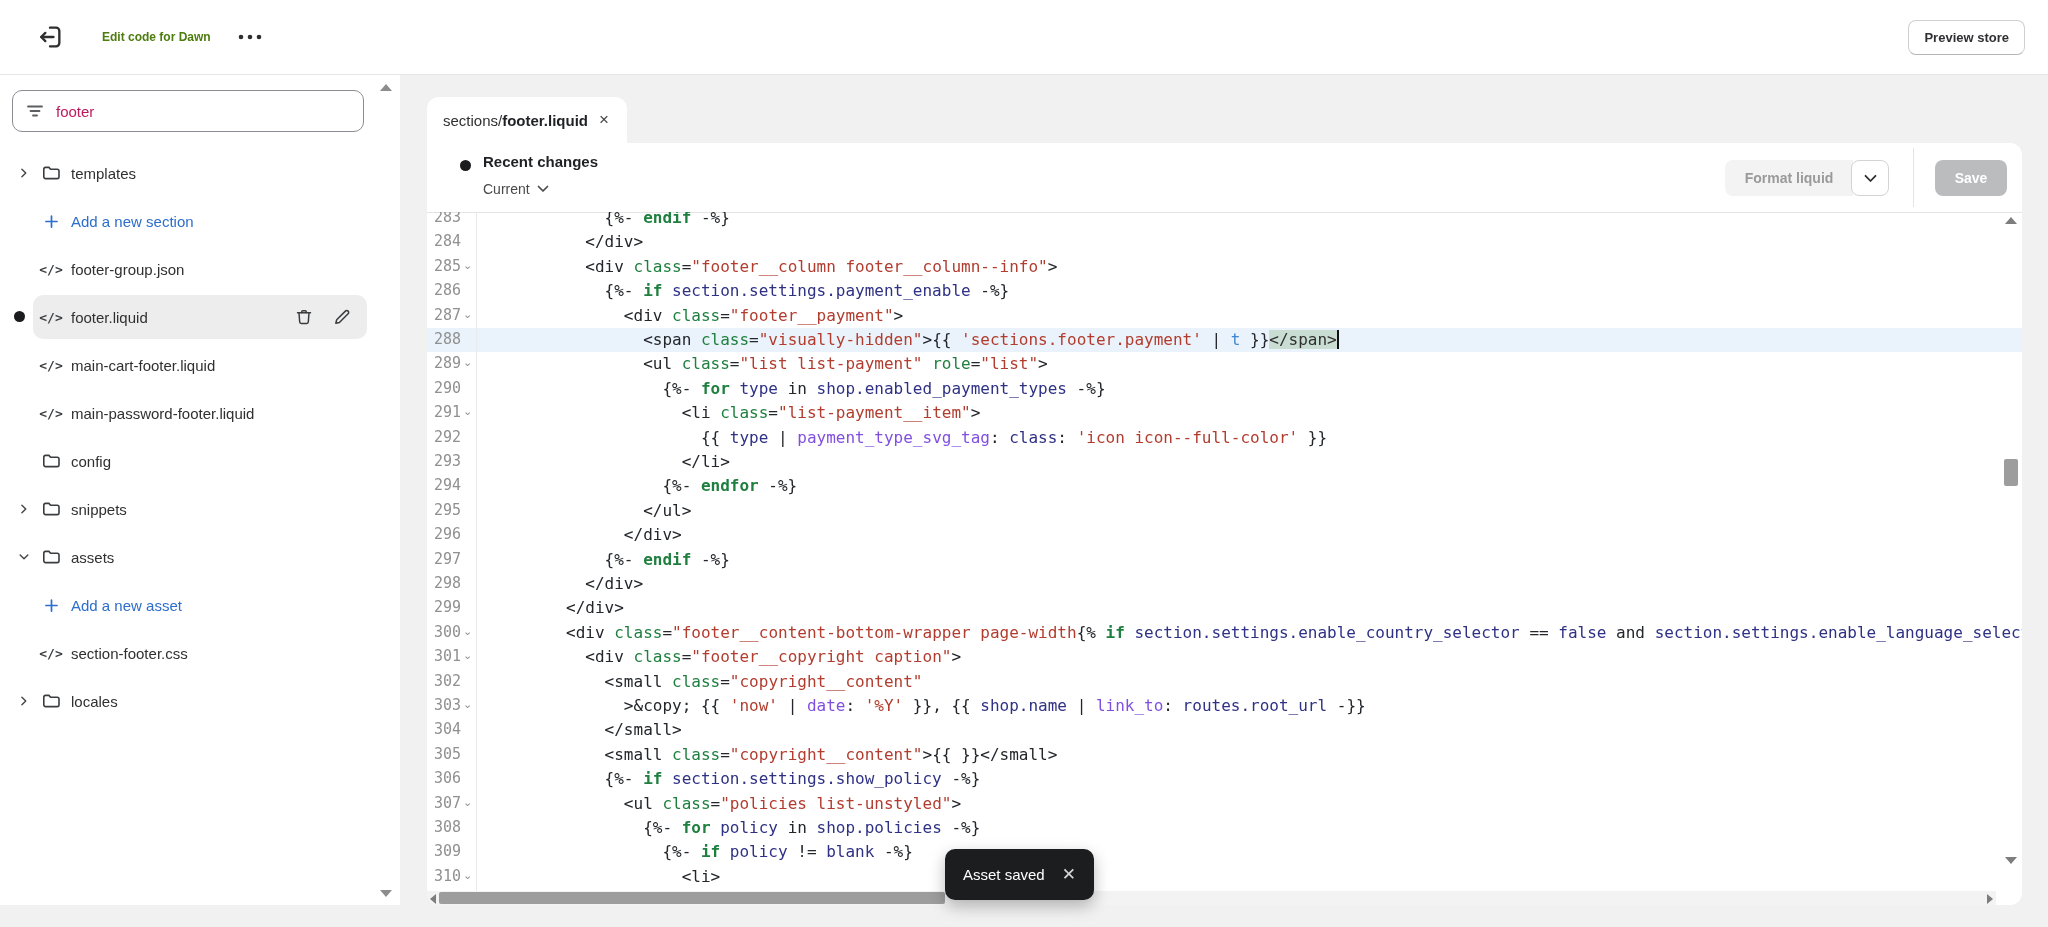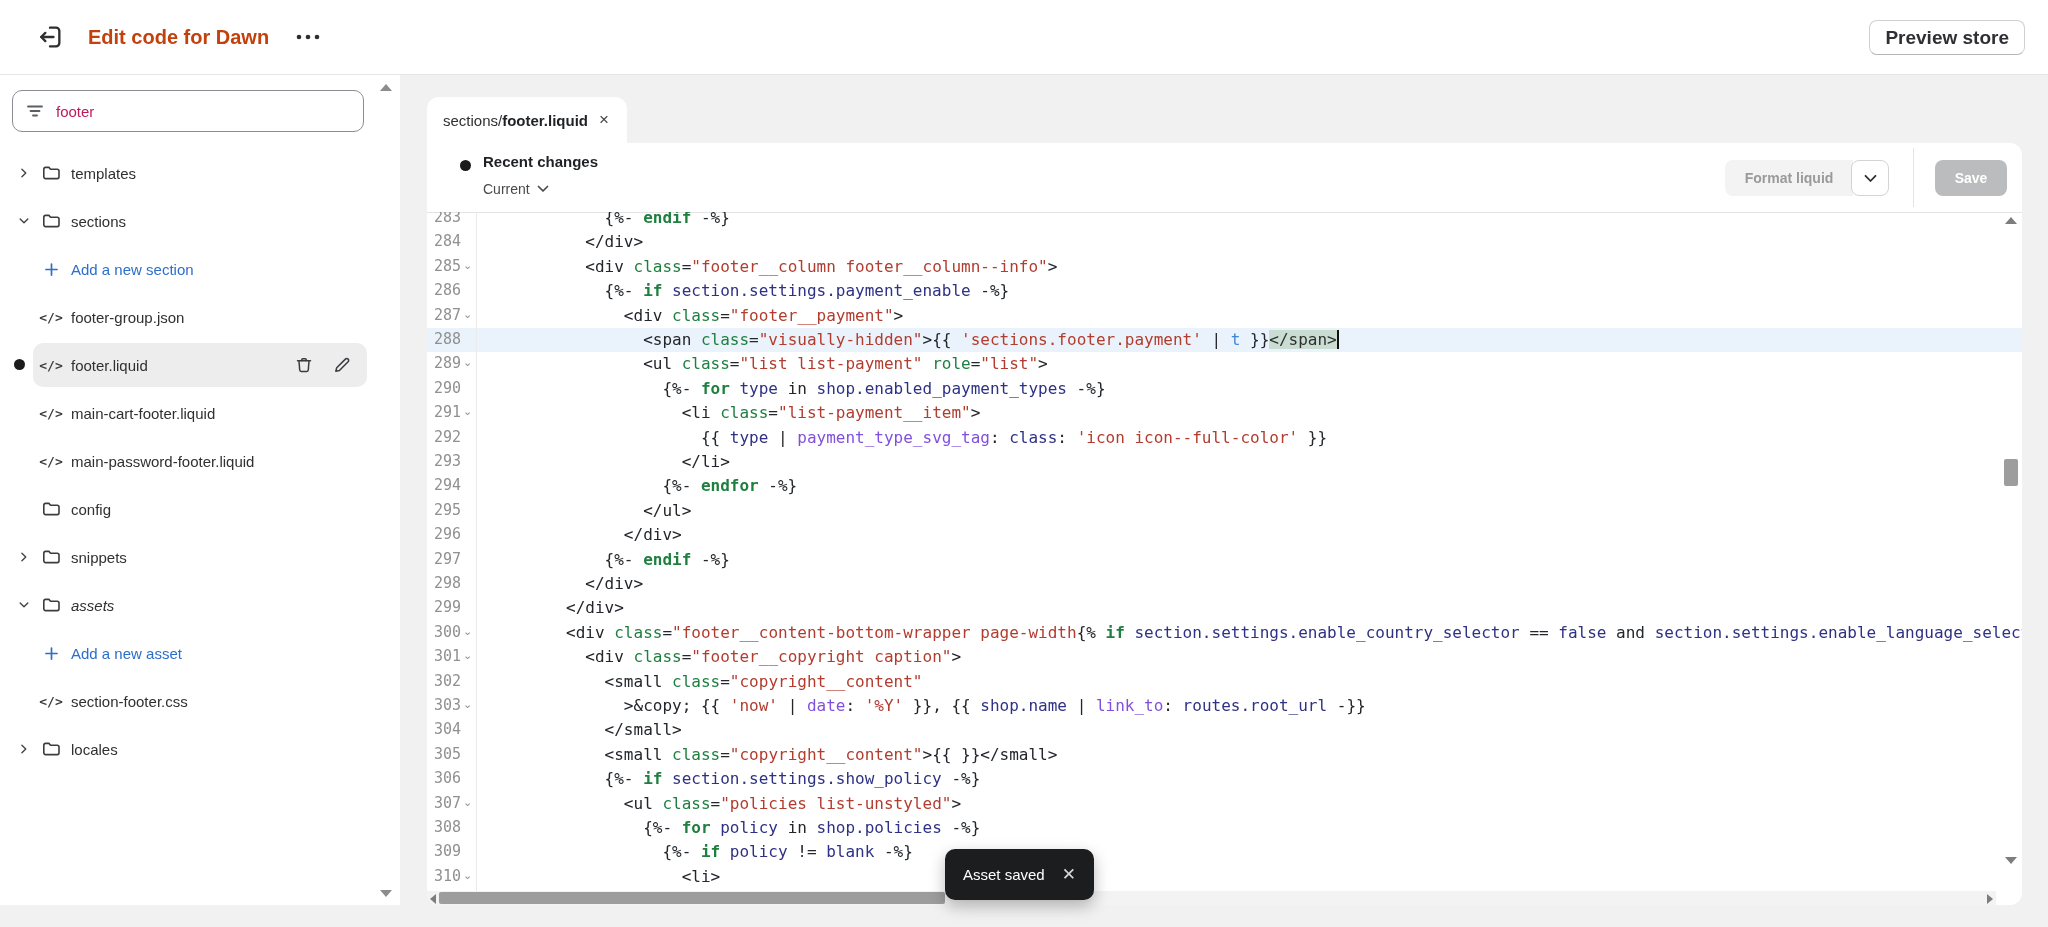--- a/index.html
+++ b/index.html
@@ -3,25 +3,25 @@
 <meta charset="utf-8">
 <style>
   html,body{margin:0;padding:0;}
   body{width:2048px;height:927px;position:relative;overflow:hidden;background:#f1f1f1;
        font-family:"Liberation Sans",sans-serif;color:#303030;}
   
   .topbar{position:absolute;left:0;top:0;width:2048px;height:74px;background:#fff;
           border-bottom:1px solid #e6e6e6;display:flex;align-items:center;z-index:10;}
   .exit-btn{margin-left:30px;width:40px;height:40px;display:flex;align-items:center;justify-content:center;
             background:none;border:none;cursor:pointer;padding:0;}
-  .page-title{margin-left:18px;font-size:20px;font-weight:600;color:#c2410c;}
+  .page-title{margin-left:32px;font-size:12px;font-weight:600;color:#4d7c0f;}
   .more-btn{margin-left:22px;background:none;border:none;cursor:pointer;display:flex;align-items:center;padding:4px;}
   .preview-btn{position:absolute;right:23px;top:20px;height:35px;padding:0 15px;background:#fff;
                border:1px solid #d0d0d3;border-bottom-color:#b5b5b9;border-radius:8px;
-               font-family:"Liberation Sans",sans-serif;font-size:19px;font-weight:600;color:#302f33;cursor:pointer;}
+               font-family:"Liberation Sans",sans-serif;font-size:13px;font-weight:600;color:#302f33;cursor:pointer;}
   
   .sidebar{position:absolute;left:0;top:74px;width:400px;height:831px;background:#fff;}
   .search-wrap{position:absolute;left:12px;top:16px;width:352px;height:42px;border:1px solid #8a8d91;
                border-radius:10px;display:flex;align-items:center;background:#fff;box-sizing:border-box;}
   .search-wrap .f-icon{margin-left:12px;display:flex;}
   .search-input{border:none;outline:none;background:none;flex:1;margin-left:9px;font-size:15px;color:#be185d;
                 font-family:"Liberation Sans",sans-serif;}
   .tree{position:absolute;left:0;top:75px;width:400px;}
   .tree-row{height:48px;display:flex;align-items:center;position:relative;cursor:pointer;font-size:15px;}
   .tree-row .chev{width:16px;margin-left:16px;display:flex;justify-content:center;align-items:center;}
@@ -130,33 +130,20 @@
             <path d="M7 4.5l5.5 5.5L7 15.5"></path>
           </svg>
         </span>
         <span class="icn" style="position: relative;">
           <svg width="20" height="20" viewBox="0 0 20 20" fill="none" stroke="#3a3d40" stroke-width="1.6" stroke-linejoin="round">
             <path d="M2.8 6.2c0-1 .8-1.8 1.8-1.8h3.3l1.7 1.9h6.6c1 0 1.8.8 1.8 1.8v5.7c0 1-.8 1.8-1.8 1.8H4.6c-1 0-1.8-.8-1.8-1.8z"></path>
           </svg>
         </span>
         <span class="lbl" style="position: relative;">templates</span>
       </div>
-      <div class="tree-row">
-        <span class="chev" style="position: relative;">
-          <svg width="14" height="14" viewBox="0 0 20 20" fill="none" stroke="#454545" stroke-width="2" stroke-linecap="round" stroke-linejoin="round">
-            <path d="M4.5 7L10 12.5 15.5 7"></path>
-          </svg>
-        </span>
-        <span class="icn" style="position: relative;">
-          <svg width="20" height="20" viewBox="0 0 20 20" fill="none" stroke="#3a3d40" stroke-width="1.6" stroke-linejoin="round">
-            <path d="M2.8 6.2c0-1 .8-1.8 1.8-1.8h3.3l1.7 1.9h6.6c1 0 1.8.8 1.8 1.8v5.7c0 1-.8 1.8-1.8 1.8H4.6c-1 0-1.8-.8-1.8-1.8z"></path>
-          </svg>
-        </span>
-        <span class="lbl" style="position: relative;">sections</span>
-      </div>
       <div class="tree-row action">
         <span class="chev" style="position: relative;"></span>
         <span class="icn" style="position: relative;">
           <svg width="17" height="17" viewBox="0 0 20 20" fill="none" stroke="#2c6ecb" stroke-width="2" stroke-linecap="round">
             <path d="M10 3.5v13M3.5 10h13"></path>
           </svg>
         </span>
         <span class="lbl" style="position: relative;">Add a new section</span>
       </div>
       <div class="tree-row">
@@ -233,21 +220,21 @@
         <span class="chev" style="position: relative;">
           <svg width="14" height="14" viewBox="0 0 20 20" fill="none" stroke="#454545" stroke-width="2" stroke-linecap="round" stroke-linejoin="round">
             <path d="M4.5 7L10 12.5 15.5 7"></path>
           </svg>
         </span>
         <span class="icn" style="position: relative;">
           <svg width="20" height="20" viewBox="0 0 20 20" fill="none" stroke="#3a3d40" stroke-width="1.6" stroke-linejoin="round">
             <path d="M2.8 6.2c0-1 .8-1.8 1.8-1.8h3.3l1.7 1.9h6.6c1 0 1.8.8 1.8 1.8v5.7c0 1-.8 1.8-1.8 1.8H4.6c-1 0-1.8-.8-1.8-1.8z"></path>
           </svg>
         </span>
-        <span class="lbl" style="position: relative; font-style: italic;">assets</span>
+        <span class="lbl" style="position: relative;">assets</span>
       </div>
       <div class="tree-row action">
         <span class="chev" style="position: relative;"></span>
         <span class="icn" style="position: relative;">
           <svg width="17" height="17" viewBox="0 0 20 20" fill="none" stroke="#2c6ecb" stroke-width="2" stroke-linecap="round">
             <path d="M10 3.5v13M3.5 10h13"></path>
           </svg>
         </span>
         <span class="lbl" style="position: relative;">Add a new asset</span>
       </div>

